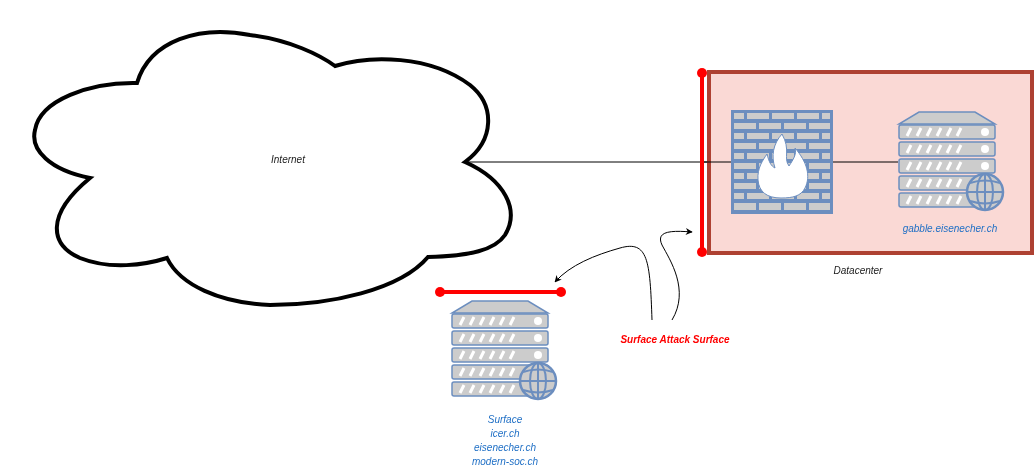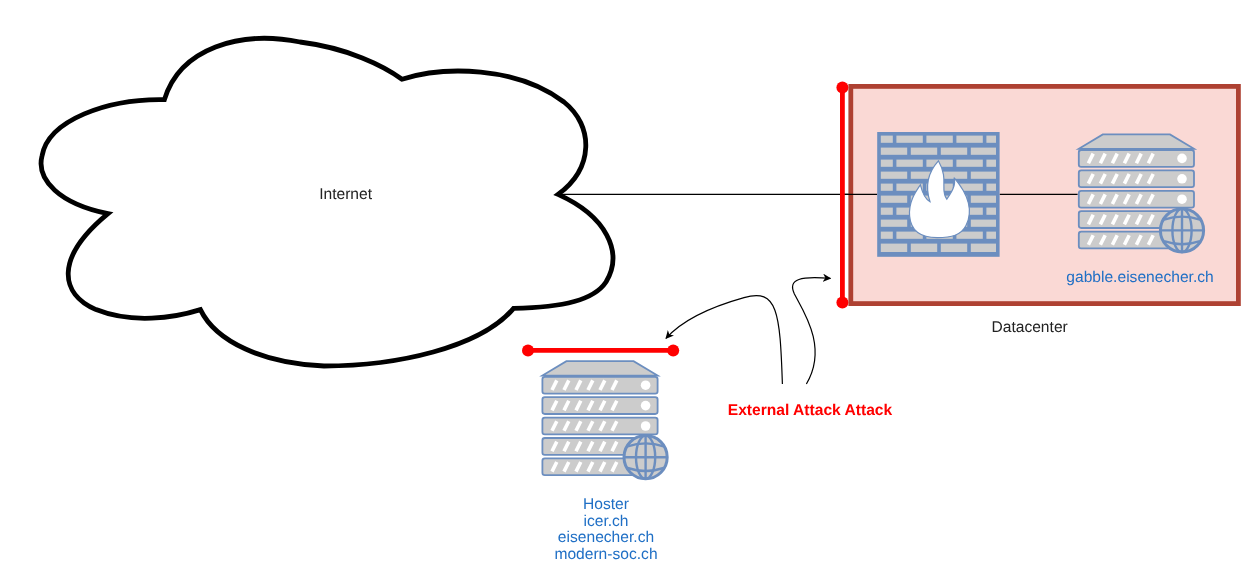--- a/index.html
+++ b/index.html
@@ -1,18 +1,18 @@
 <!DOCTYPE html>
 <html><head>
 <meta charset="utf-8">
 <style>
   html, body { margin:0; padding:0; background:#ffffff; }
   body { width:1035px; height:472px; position:relative; overflow:hidden; font-family:"Liberation Sans", sans-serif; }
   svg.canvas { position:absolute; left:0; top:0; }
-  .lbl { position:absolute; font-size:13px; text-align:center; white-space:nowrap; }
+  .lbl { position:absolute; font-size:10px; text-align:center; white-space:nowrap;font-style:italic; }
   .blue { color:#1f6fc5;text-align:center; }
 </style>
 </head>
 <body>
 
 <svg class="canvas" width="1035" height="472" viewBox="0 0 1035 472">
   <defs>
     <marker id="arrow" viewBox="0 0 10 10" refX="9" refY="5" markerWidth="7" markerHeight="7" orient="auto">
       <path d="M0,0 L10,5 L0,10 L3,5 z" fill="#000"></path>
     </marker>
@@ -128,19 +128,19 @@
     <use href="#server"></use>
   </g>
 
   <path d="M652,320 C650,260 648,240 620,248 C595,255 570,265 555,282" fill="none" stroke="#000" stroke-width="1" marker-end="url(#arrow)"></path>
   <path d="M672,320 C690,290 670,260 662,245 C656,232 668,230 692,232" fill="none" stroke="#000" stroke-width="1" marker-end="url(#arrow)"></path>
 </svg>
 
 <div class="lbl" style="left:240px; top:154px; width:96px; color:#222;">Internet</div>
 <div class="lbl" style="left:818px; top:265px; width:80px; color:#222;">Datacenter</div>
 <div class="lbl blue" style="left:880px; top:223px; width:140px;">gabble.eisenecher.ch</div>
-<div class="lbl" style="left:590px; top:334px; width:170px; color:#ff0000; font-weight:bold;">External Attack Attack</div>
+<div class="lbl" style="left:590px; top:334px; width:170px; color:#ff0000; font-weight:bold;">Surface Attack Surface</div>
 <div class="lbl blue" style="left:440px; top:413px; width:130px; line-height:14px;">
-  <div>Hoster</div>
+  <div>Surface</div>
   <div>icer.ch</div>
   <div>eisenecher.ch</div>
   <div>modern-soc.ch</div>
 </div>
 
 </body></html>

